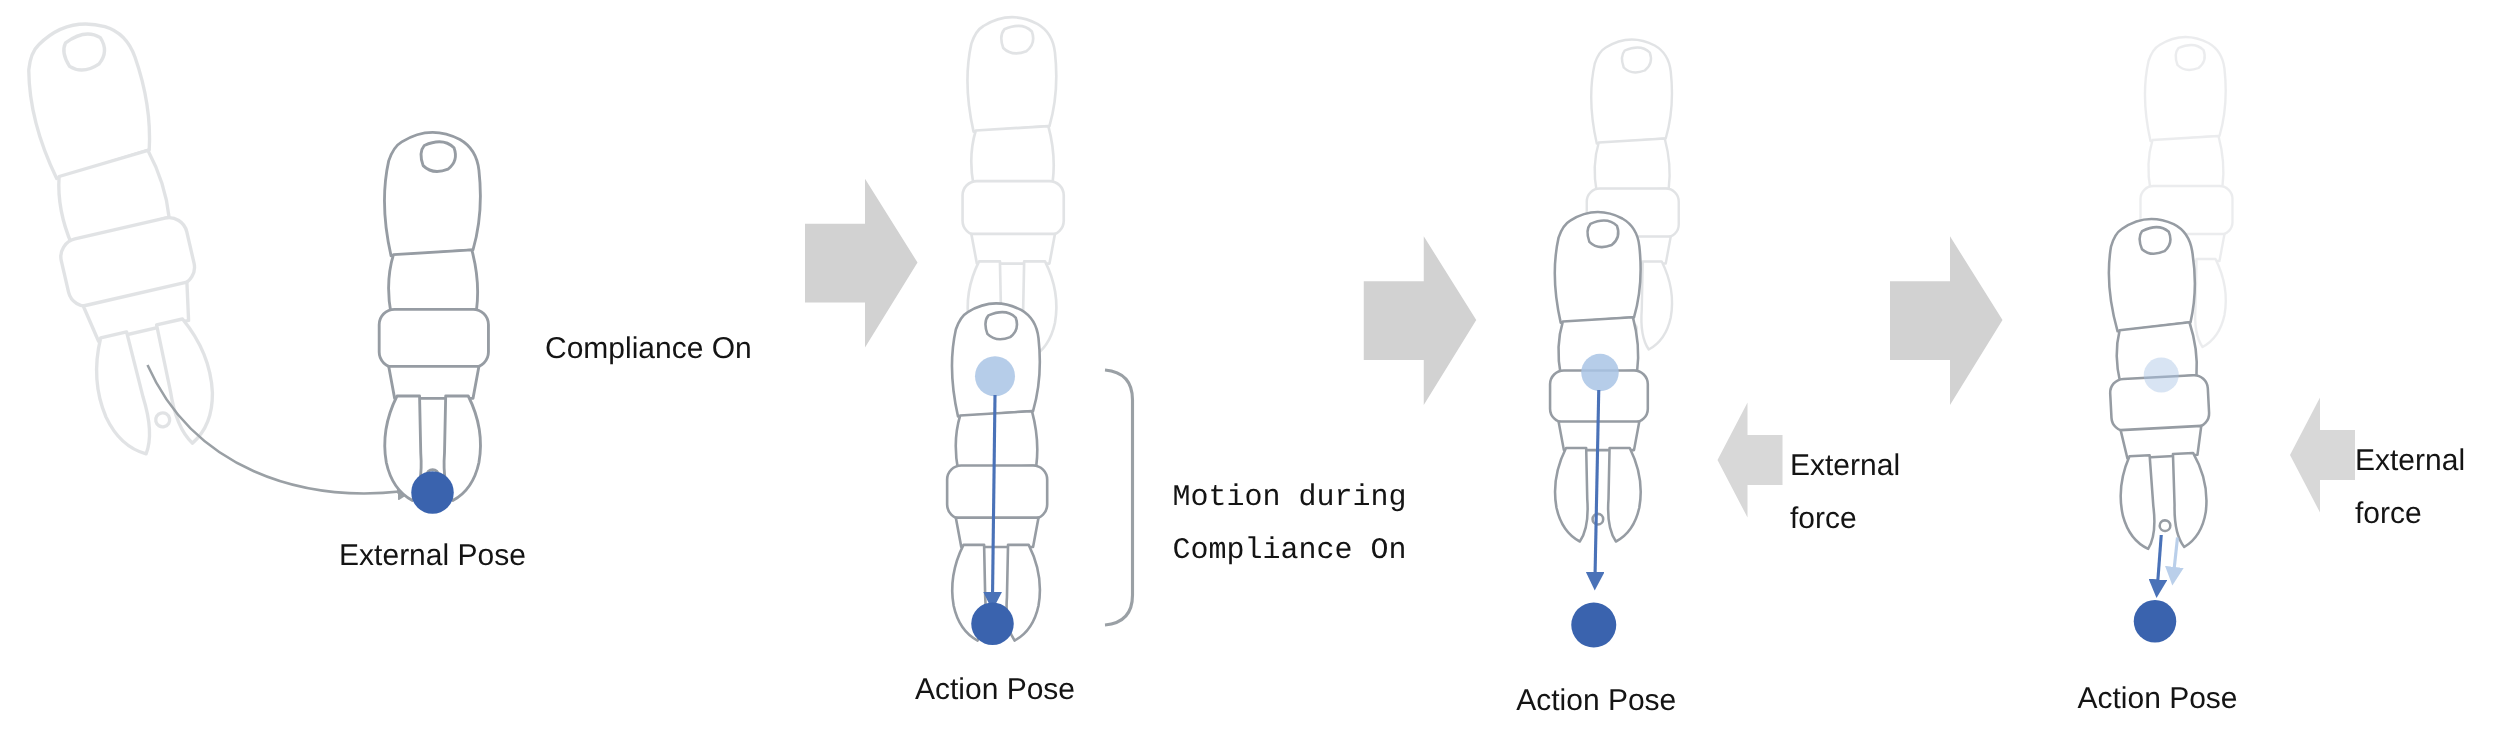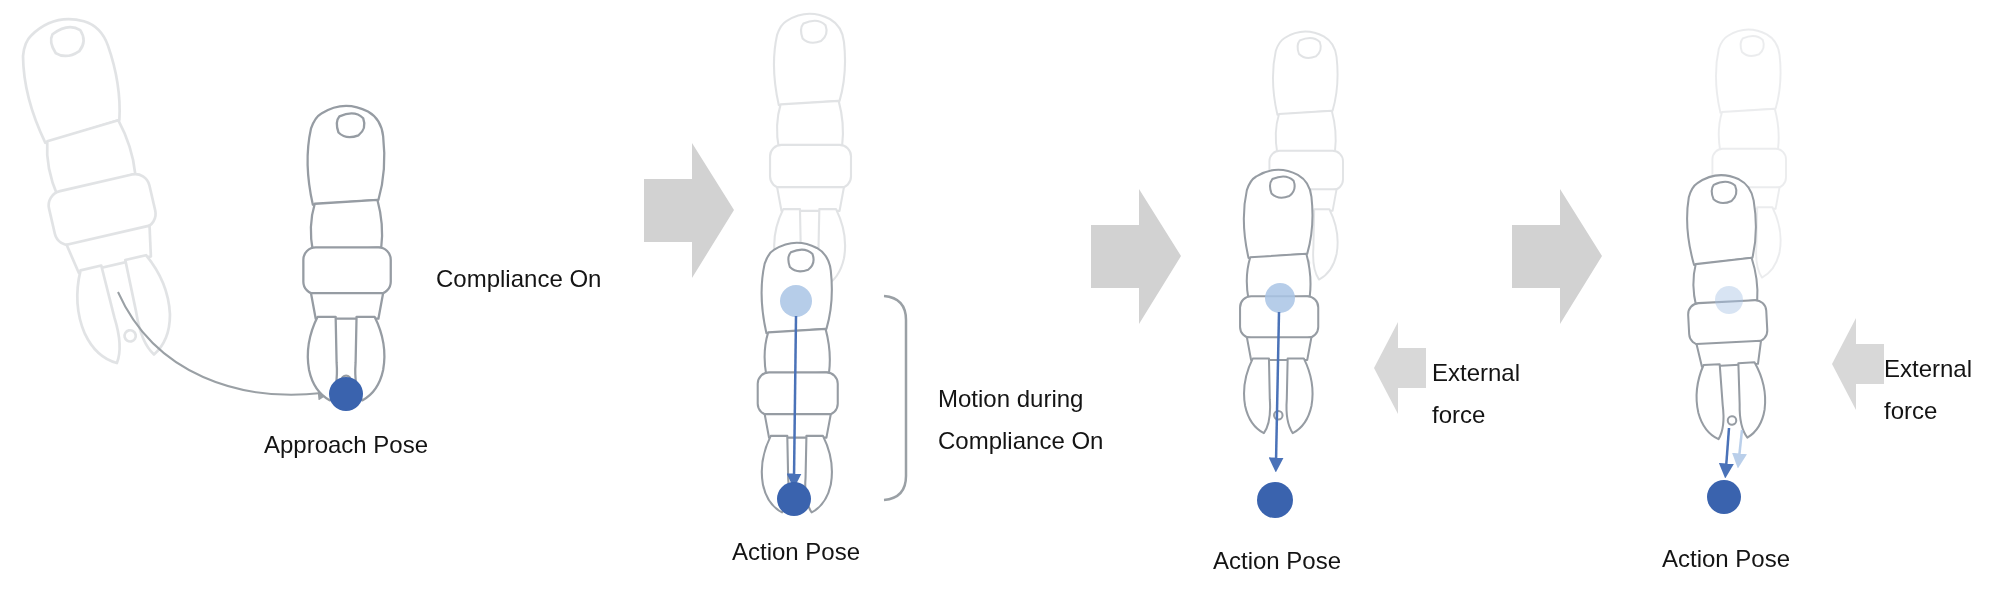--- a/index.html
+++ b/index.html
@@ -105,25 +105,25 @@
       <use href="#gripper" class="robot ghost-faint" transform="translate(1686,28) scale(0.8)"></use>
       <use href="#gripper" class="robot" transform="translate(1660,170) rotate(-3 130 140) scale(0.85)"></use>
       <circle cx="1729" cy="300" r="14" class="dot-faint"></circle>
       <line x1="1742" y1="430" x2="1739" y2="458" class="motion-line-light" marker-end="url(#ah-light)"></line>
       <line x1="1729" y1="428" x2="1726" y2="468" class="motion-line" marker-end="url(#ah-blue)"></line>
       <circle cx="1724" cy="497" r="17" class="dot"></circle>
       <use href="#block-arrow-left" class="force-arrow" transform="translate(1832,318)"></use>
     </g>
   </svg>
 
-  <div class="label pose-label" style="left:246px;top:424px;width:200px;">Approach Pose</div>
+  <div class="label pose-label" style="left:246px;top:424px;width:200px;">External Pose</div>
 
   <div class="label" style="left:436px;top:258px;">Compliance On</div>
 
-  <div class="label" style="left:938px;top:378px;">
+  <div class="label" style="left:938px;top:378px;font-family:Liberation Mono, monospace;">
     <div>Motion during</div>
     <div>Compliance On</div>
   </div>
 
   <div class="label pose-label" style="left:696px;top:531px;width:200px;">Action Pose</div>
 
   <div class="label" style="left:1432px;top:352px;">
     <div>External</div>
     <div>force</div>
   </div>

